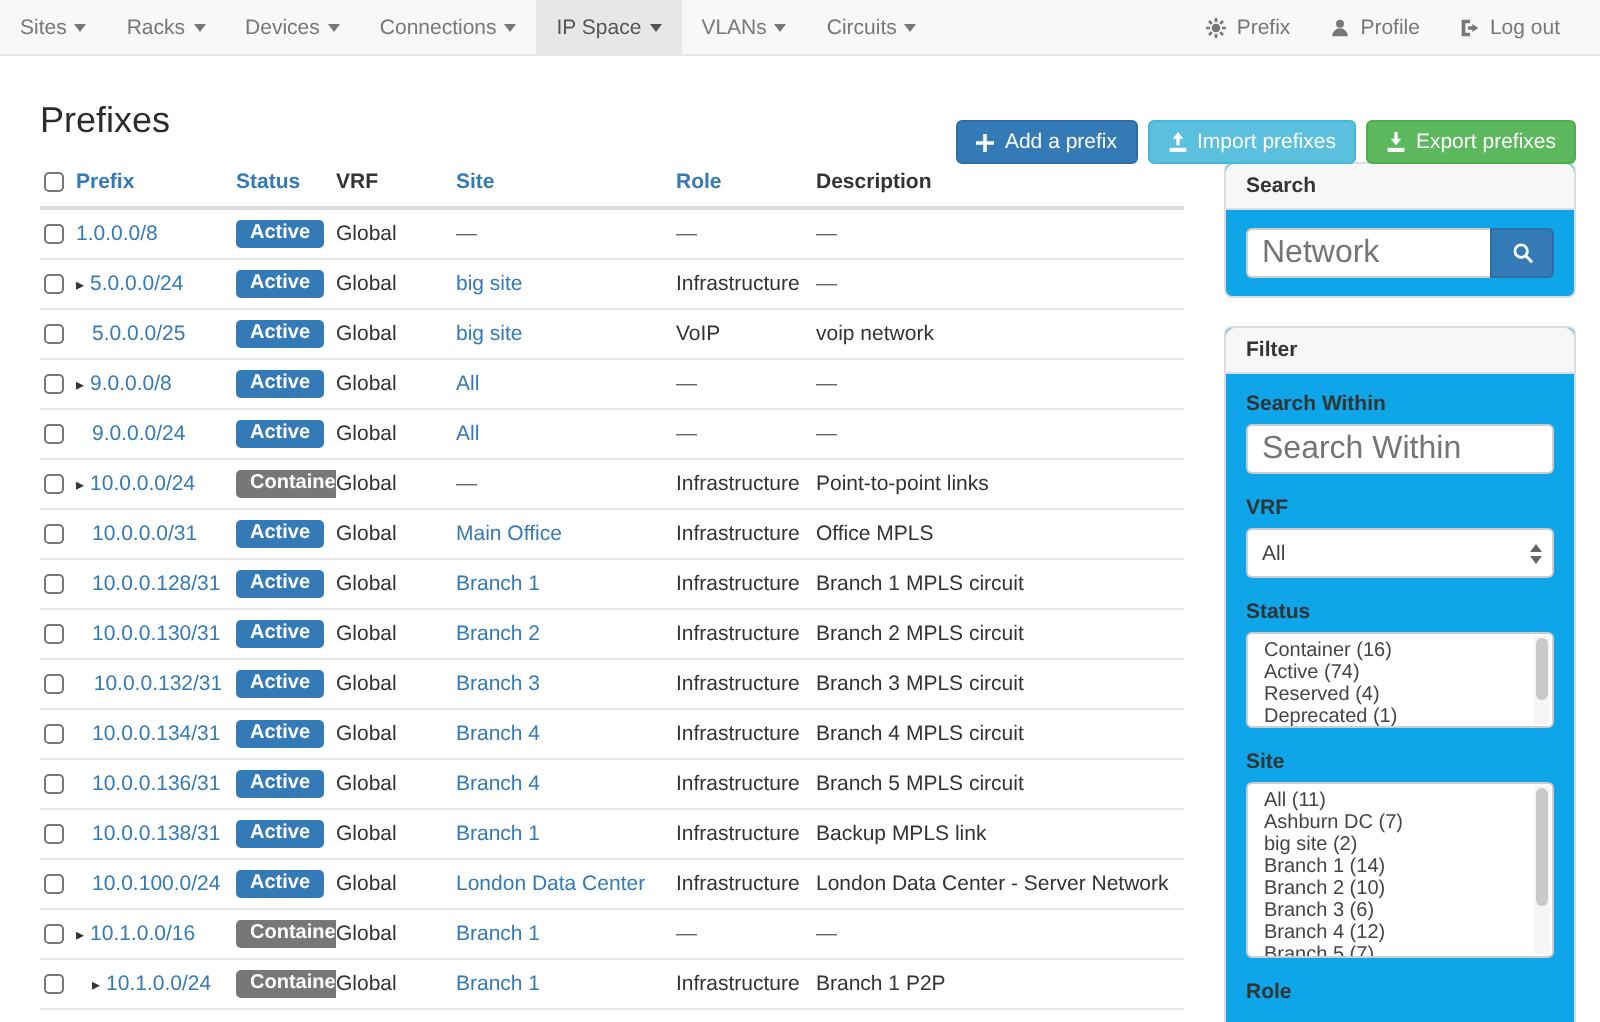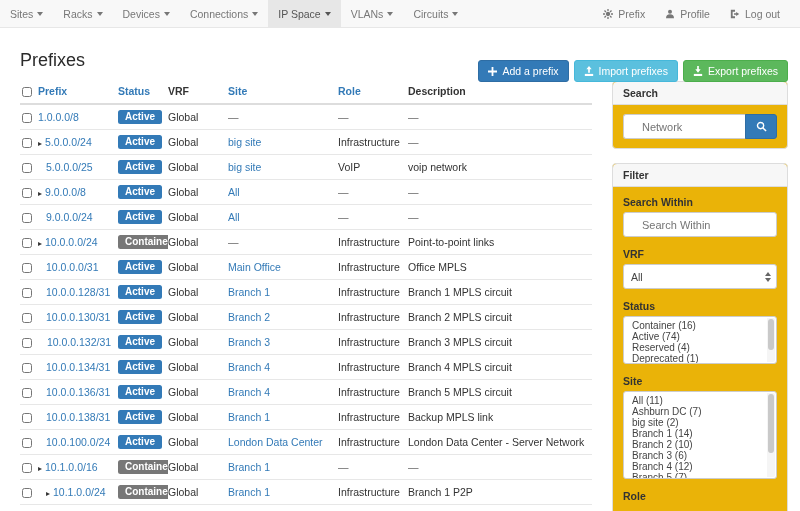--- a/index.html
+++ b/index.html
@@ -54,27 +54,27 @@
   td.cb-cell,th.cb-cell{padding-left:2px;}
   input[type=checkbox]{width:10px;height:10px;vertical-align:middle;cursor:pointer;}
   .expand{display:inline-block;font-size:8px;color:#333;margin-right:3px;cursor:pointer;}
   .badge{display:inline-block;font-size:10px;font-weight:bold;color:#fff;
     padding:2px 7px;border-radius:2.5px;line-height:1;}
   .badge.active{background:var(--accent);}
   .badge.container{background:var(--badge-container);}
   .dash{color:#666;}
 
   
-  .panel{border:1px solid var(--panel-border);border-radius:4px;margin-bottom:14px;background:#eab308;}
+  .panel{border:1px solid var(--panel-border);border-radius:4px;margin-bottom:14px;background:#0ea5e9;}
   .panel-head{padding:5px 10px;border-bottom:1px solid var(--panel-border);
     background:#f7f7f7;border-radius:4px 4px 0 0;font-size:10.5px;font-weight:bold;color:#333;}
   .panel-body{padding:9px 10px;}
   .input-group{display:flex;}
   .tin{flex:1;min-width:0;height:25px;border:1px solid var(--input-border);border-radius:3px;
-    padding:0 18px;font-size:11px;color:#555;font-family:"Liberation Sans",sans-serif;outline:none;}
+    padding:0 7px;font-size:16px;color:#555;font-family:"Liberation Sans",sans-serif;outline:none;}
   .input-group .tin{border-radius:3px 0 0 3px;border-right:none;}
   .search-btn{width:32px;height:25px;background:var(--accent);border:1px solid var(--accent-border);
     border-radius:0 3px 3px 0;display:flex;align-items:center;justify-content:center;cursor:pointer;}
   .flabel{display:block;font-size:10.5px;font-weight:600;color:#333;margin:11px 0 4px 0;}
   .flabel:first-child{margin-top:0;}
   .select{position:relative;height:25px;border:1px solid var(--input-border);border-radius:3px;
     font-size:10.5px;color:#444;display:flex;align-items:center;padding:0 18px 0 7px;cursor:pointer;background:#fff;}
   .select .sel-arrows{position:absolute;right:2px;top:2px;bottom:2px;width:12px;
     display:flex;flex-direction:column;align-items:center;justify-content:center;gap:2px;color:#555;}
   .tri-up{width:0;height:0;border-left:3px solid transparent;border-right:3px solid transparent;border-bottom:4px solid #666;}

